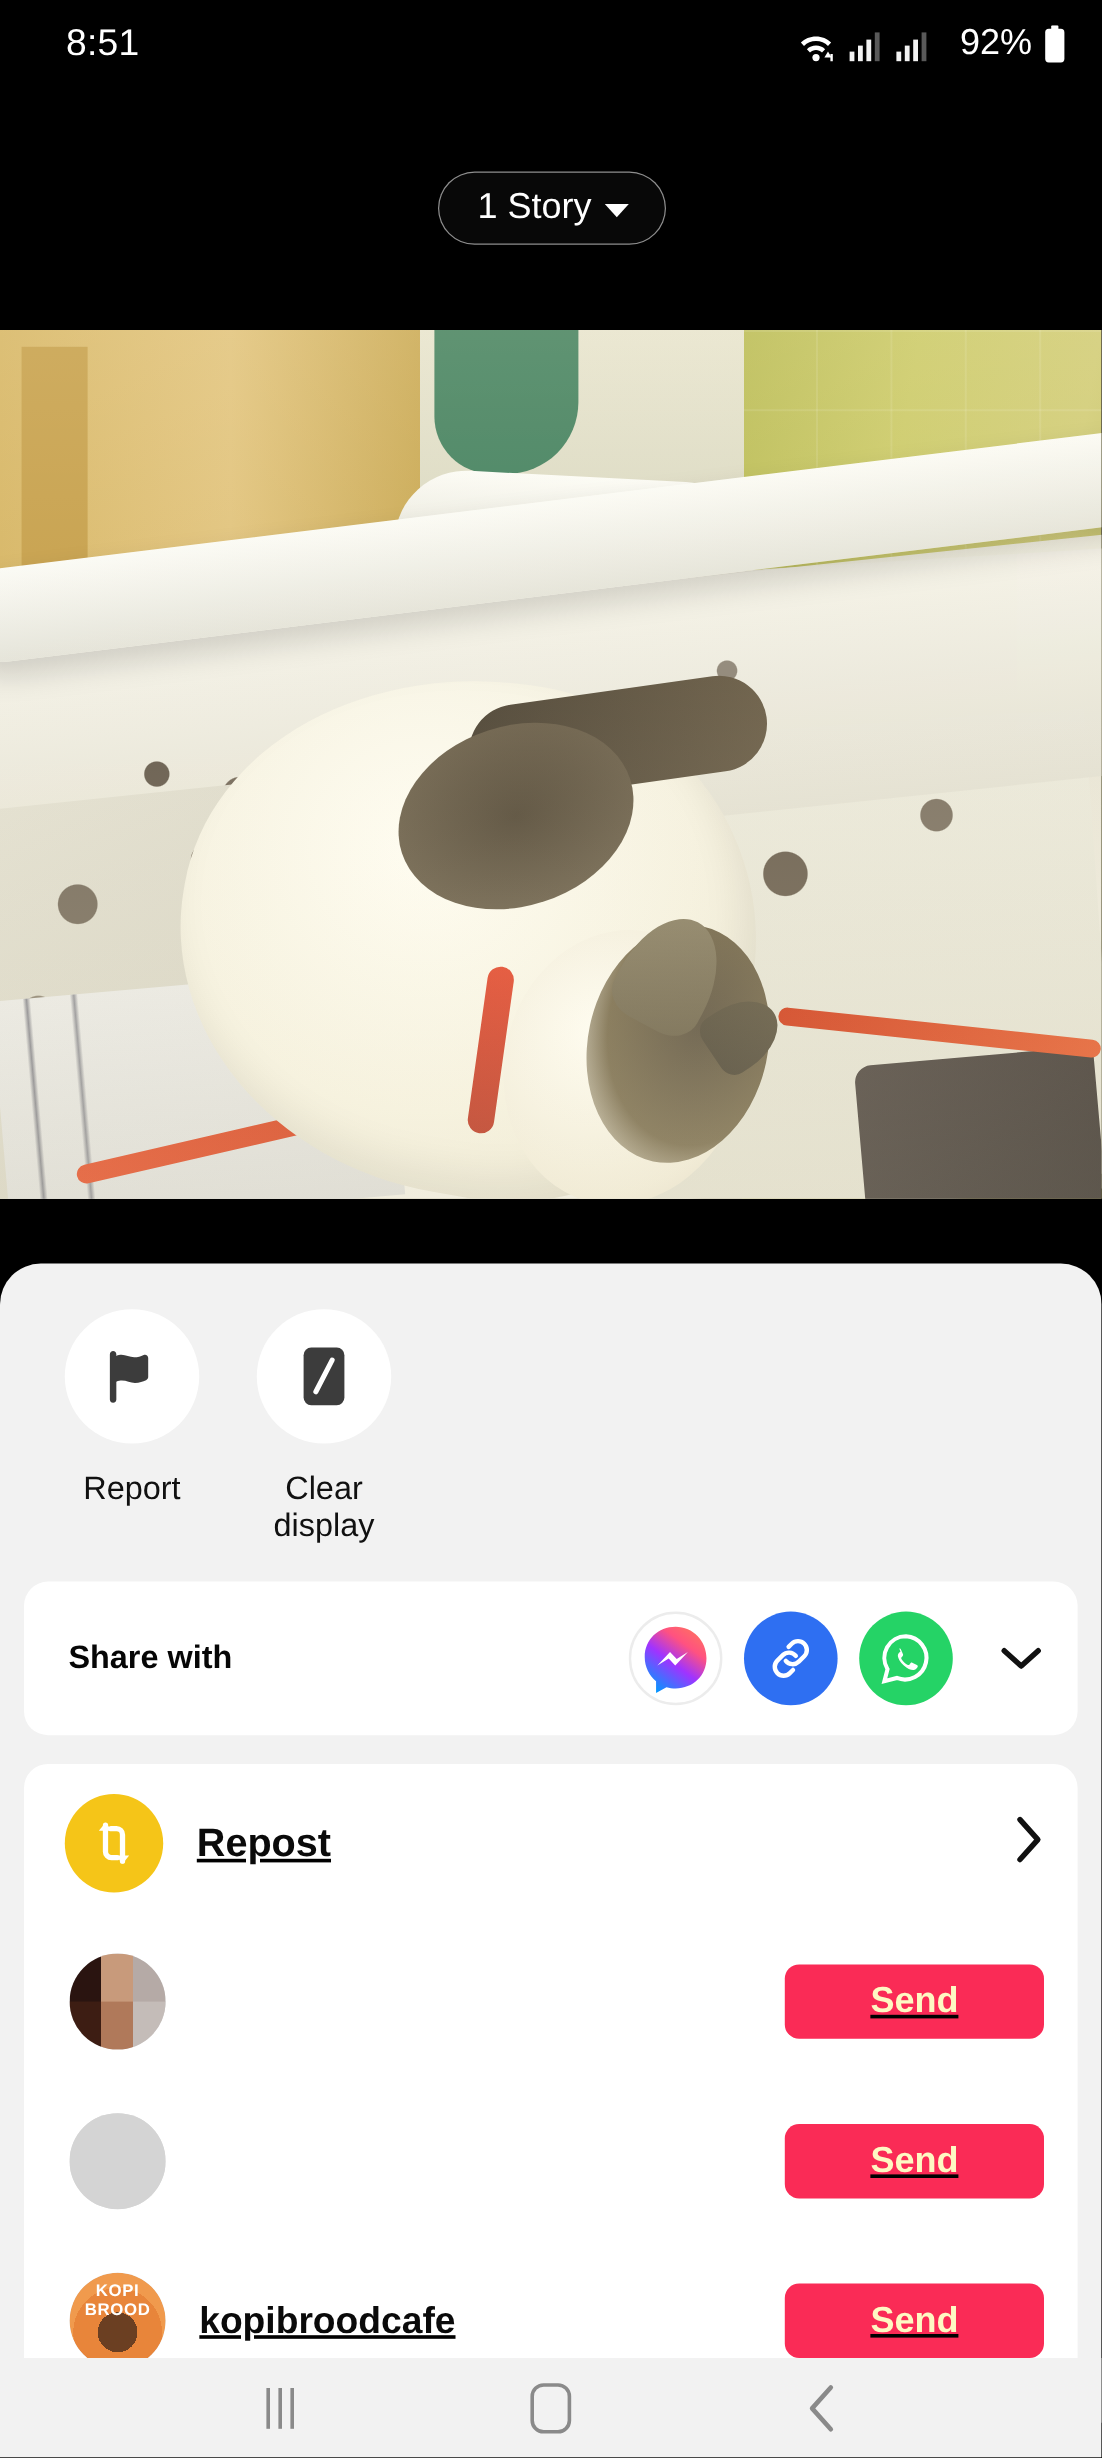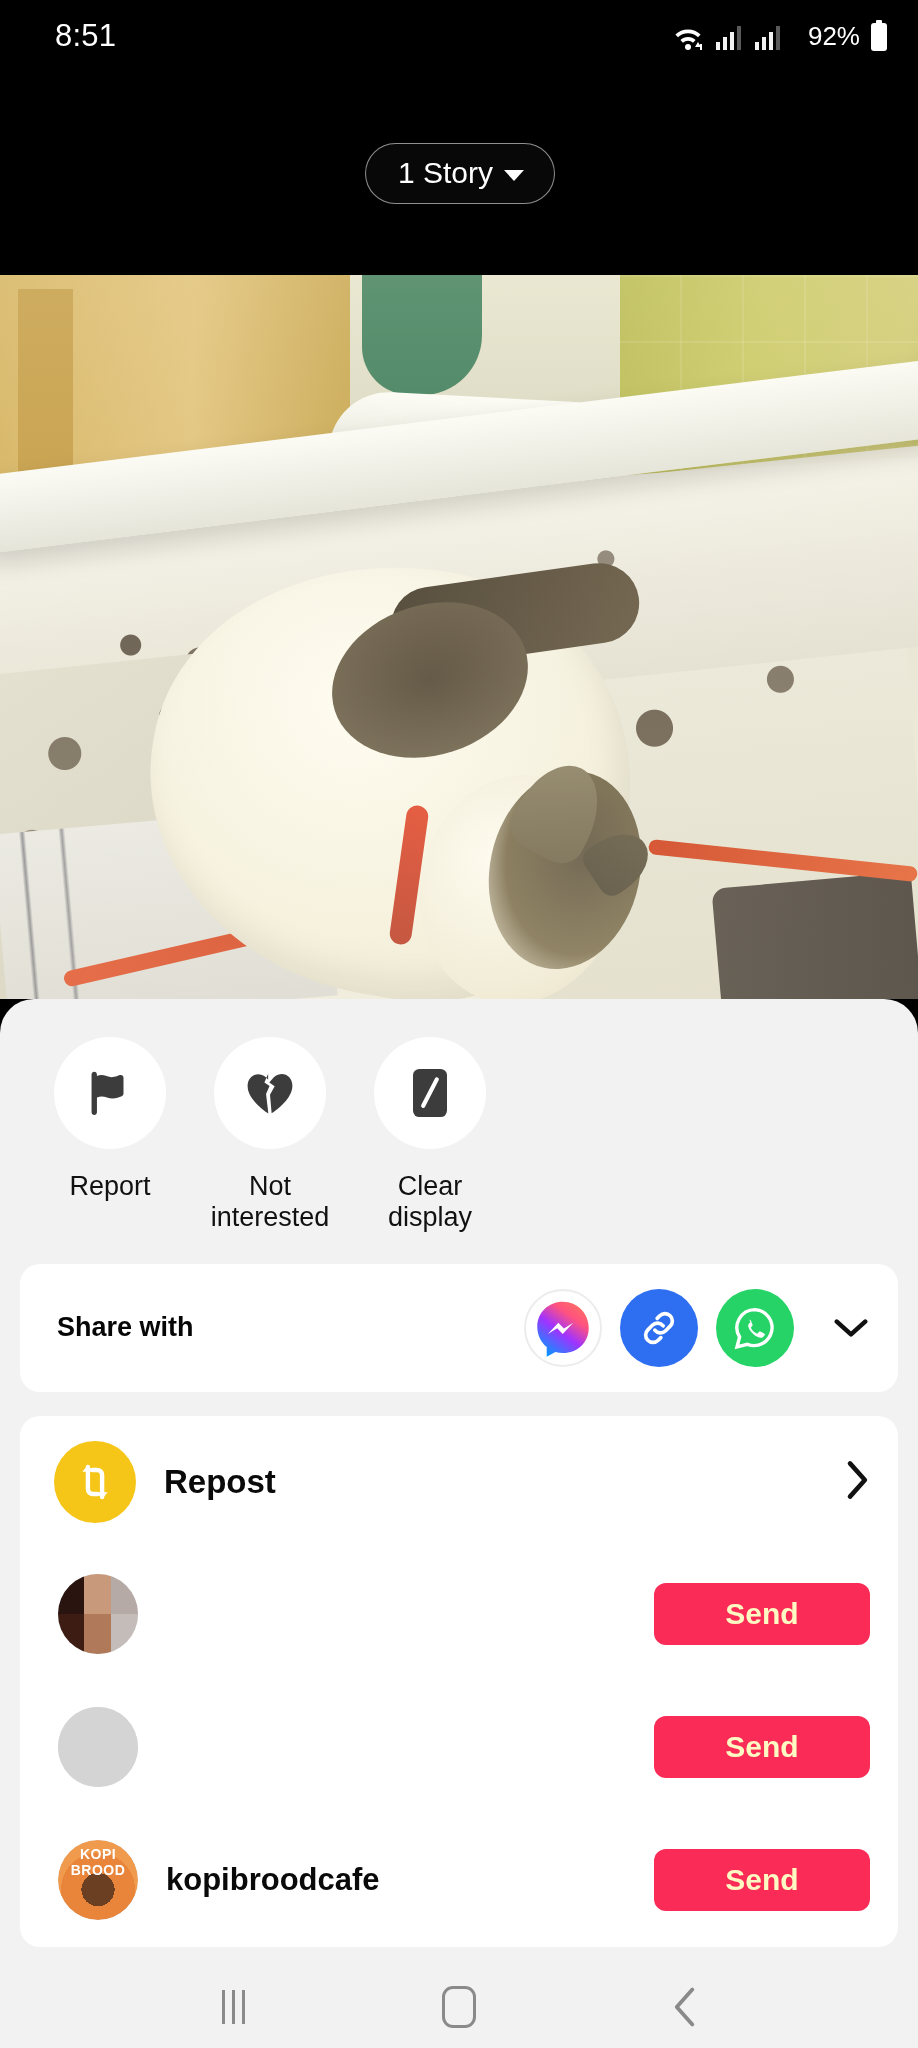--- a/index.html
+++ b/index.html
@@ -13,21 +13,21 @@
 
   
   .statusbar {
     position: absolute; top: 0; left: 13px; width: 918px; height: 72px;
     display: flex; align-items: center; justify-content: space-between;
     padding: 0 42px; color: #fff;
   }
   .sb-time { font-size: 31px; letter-spacing: .2px; }
   .sb-right { display: flex; align-items: flex-end; gap: 9px; }
   .sb-icon { display: block; }
-  .sb-pct { font-size: 26px; font-weight: 400; margin-left: 16px; }
+  .sb-pct { font-size: 30px; font-weight: 400; margin-left: 16px; }
 
   
   .story-zone {
     position: absolute; top: 72px; left: 1px; width: 918px; height: 203px;
     display: flex; align-items: center; justify-content: center;
   }
   .story-pill {
     display: flex; align-items: center; gap: 11px;
     border: 1.6px solid rgba(255,255,255,.55);
     border-radius: 40px; padding: 12px 30px 13px 32px;
@@ -173,21 +173,21 @@
       linear-gradient(90deg, transparent 8%, rgba(60,60,75,.55) 9%, transparent 10%),
       linear-gradient(90deg, transparent 20%, rgba(60,60,75,.5) 21%, transparent 22%),
       linear-gradient(180deg,#e9e8e4,#d9d8d4);
   }
   .ph-grade { position:absolute; inset:0; background:
       linear-gradient(180deg, rgba(255,248,220,.18), rgba(255,250,225,.05) 40%, rgba(250,245,215,.22));
       pointer-events:none; }
 
   
   .sheet {
-    position:absolute; left:0; top:999px; width:918px; height:966px;
+    position:absolute; left:0; top:1053px; width:918px; height:966px;
     background:#f2f2f2; border-radius: 34px 34px 0 0; overflow:hidden;
   }
 
   
   .quick-actions { display:flex; padding: 38px 0 0 30px; gap: 0; }
   .qa-item { width: 160px; display:flex; flex-direction:column; align-items:center; }
   .qa-circle {
     width: 112px; height: 112px; border-radius:50%; background:#fff;
     display:flex; align-items:center; justify-content:center;
   }
@@ -208,21 +208,21 @@
   .share-ico { width: 78px; height:78px; border-radius:50%;
                display:flex; align-items:center; justify-content:center; }
   .ico-messenger { background:#fff; border: 2px solid #ececec; }
   .ico-link { background:#2e6ff2; }
   .ico-whatsapp { background:#25d366; }
   .chev-down-btn { margin-left: 16px; width: 46px; height:46px;
                    display:flex; align-items:center; justify-content:center; }
 
   
   .card2 { margin: 24px 20px 0 20px; background:#fff; border-radius: 20px;
-           overflow:hidden; }
+           overflow:hidden;text-decoration:underline; }
   .repost-row { display:flex; align-items:center; height: 132px; padding: 0 28px 0 34px; }
   .repost-circle {
     width: 82px; height:82px; border-radius:50%; background:#f5c518;
     display:flex; align-items:center; justify-content:center; flex:none;
   }
   .repost-label { margin-left: 28px; font-size: 33px; font-weight:700; color:#0a0a0a; }
   .chev-right { margin-left:auto; }
 
   .contact-row { display:flex; align-items:center; height: 133px; padding: 0 28px 0 38px; }
   .avatar { width: 80px; height:80px; border-radius:50%; flex:none; overflow:hidden;
@@ -338,32 +338,20 @@
 
       <div class="qa-item">
         <div class="qa-circle">
           <svg width="54" height="54" viewBox="0 0 24 24">
             <path d="M5 2.6c.7 0 1.2.6 1.2 1.25v.6c2.6-1.2 4.4.5 6.6.5 1.4 0 2.4-.45 3.5-.9.9-.35 1.7.25 1.7 1.1v7.1c0 .5-.3.95-.8 1.15-1.2.5-2.4 1-4.1 1-2.3 0-4.1-1.6-6.9-.45v6.6c0 .7-.55 1.25-1.2 1.25s-1.2-.55-1.2-1.25V3.85C3.8 3.2 4.35 2.6 5 2.6z" fill="#3c3c3c"></path>
           </svg>
         </div>
         <div class="qa-label">Report</div>
       </div>
 
-      <div class="qa-item">
-        <div class="qa-circle">
-          <svg width="56" height="56" viewBox="0 0 24 24">
-            <path d="M11.2 4.1 9.6 7.9l2.2 1.5-1.5 3.4 1 8.4C8.5 19.4 2.4 14.6 2.4 9.4c0-2.9 2-5 4.6-5 1.7 0 3.2.9 4.2 2.3z" fill="#3c3c3c" transform="translate(0,-0.4)"></path>
-            <path d="M12.8 4.1c1-1.4 2.5-2.3 4.2-2.3 2.6 0 4.6 2.1 4.6 5 0 5.2-6.1 10-8.9 11.8l-.7-8 2-3.6-2.3-1.6z" fill="#3c3c3c" transform="translate(0,2.1)"></path>
-          </svg>
-        </div>
-        <div class="qa-label">
-          <span>Not</span><br>
-          <span>interested</span>
-        </div>
-      </div>
 
       <div class="qa-item">
         <div class="qa-circle">
           <svg width="50" height="56" viewBox="0 0 24 28">
             <rect x="3.5" y="2" width="17" height="24" rx="3.2" fill="#3c3c3c"></rect>
             <path d="M15.4 7.2 8.6 20.4" stroke="#fff" stroke-width="2.1" stroke-linecap="round"></path>
           </svg>
         </div>
         <div class="qa-label">
           <span>Clear</span><br>

